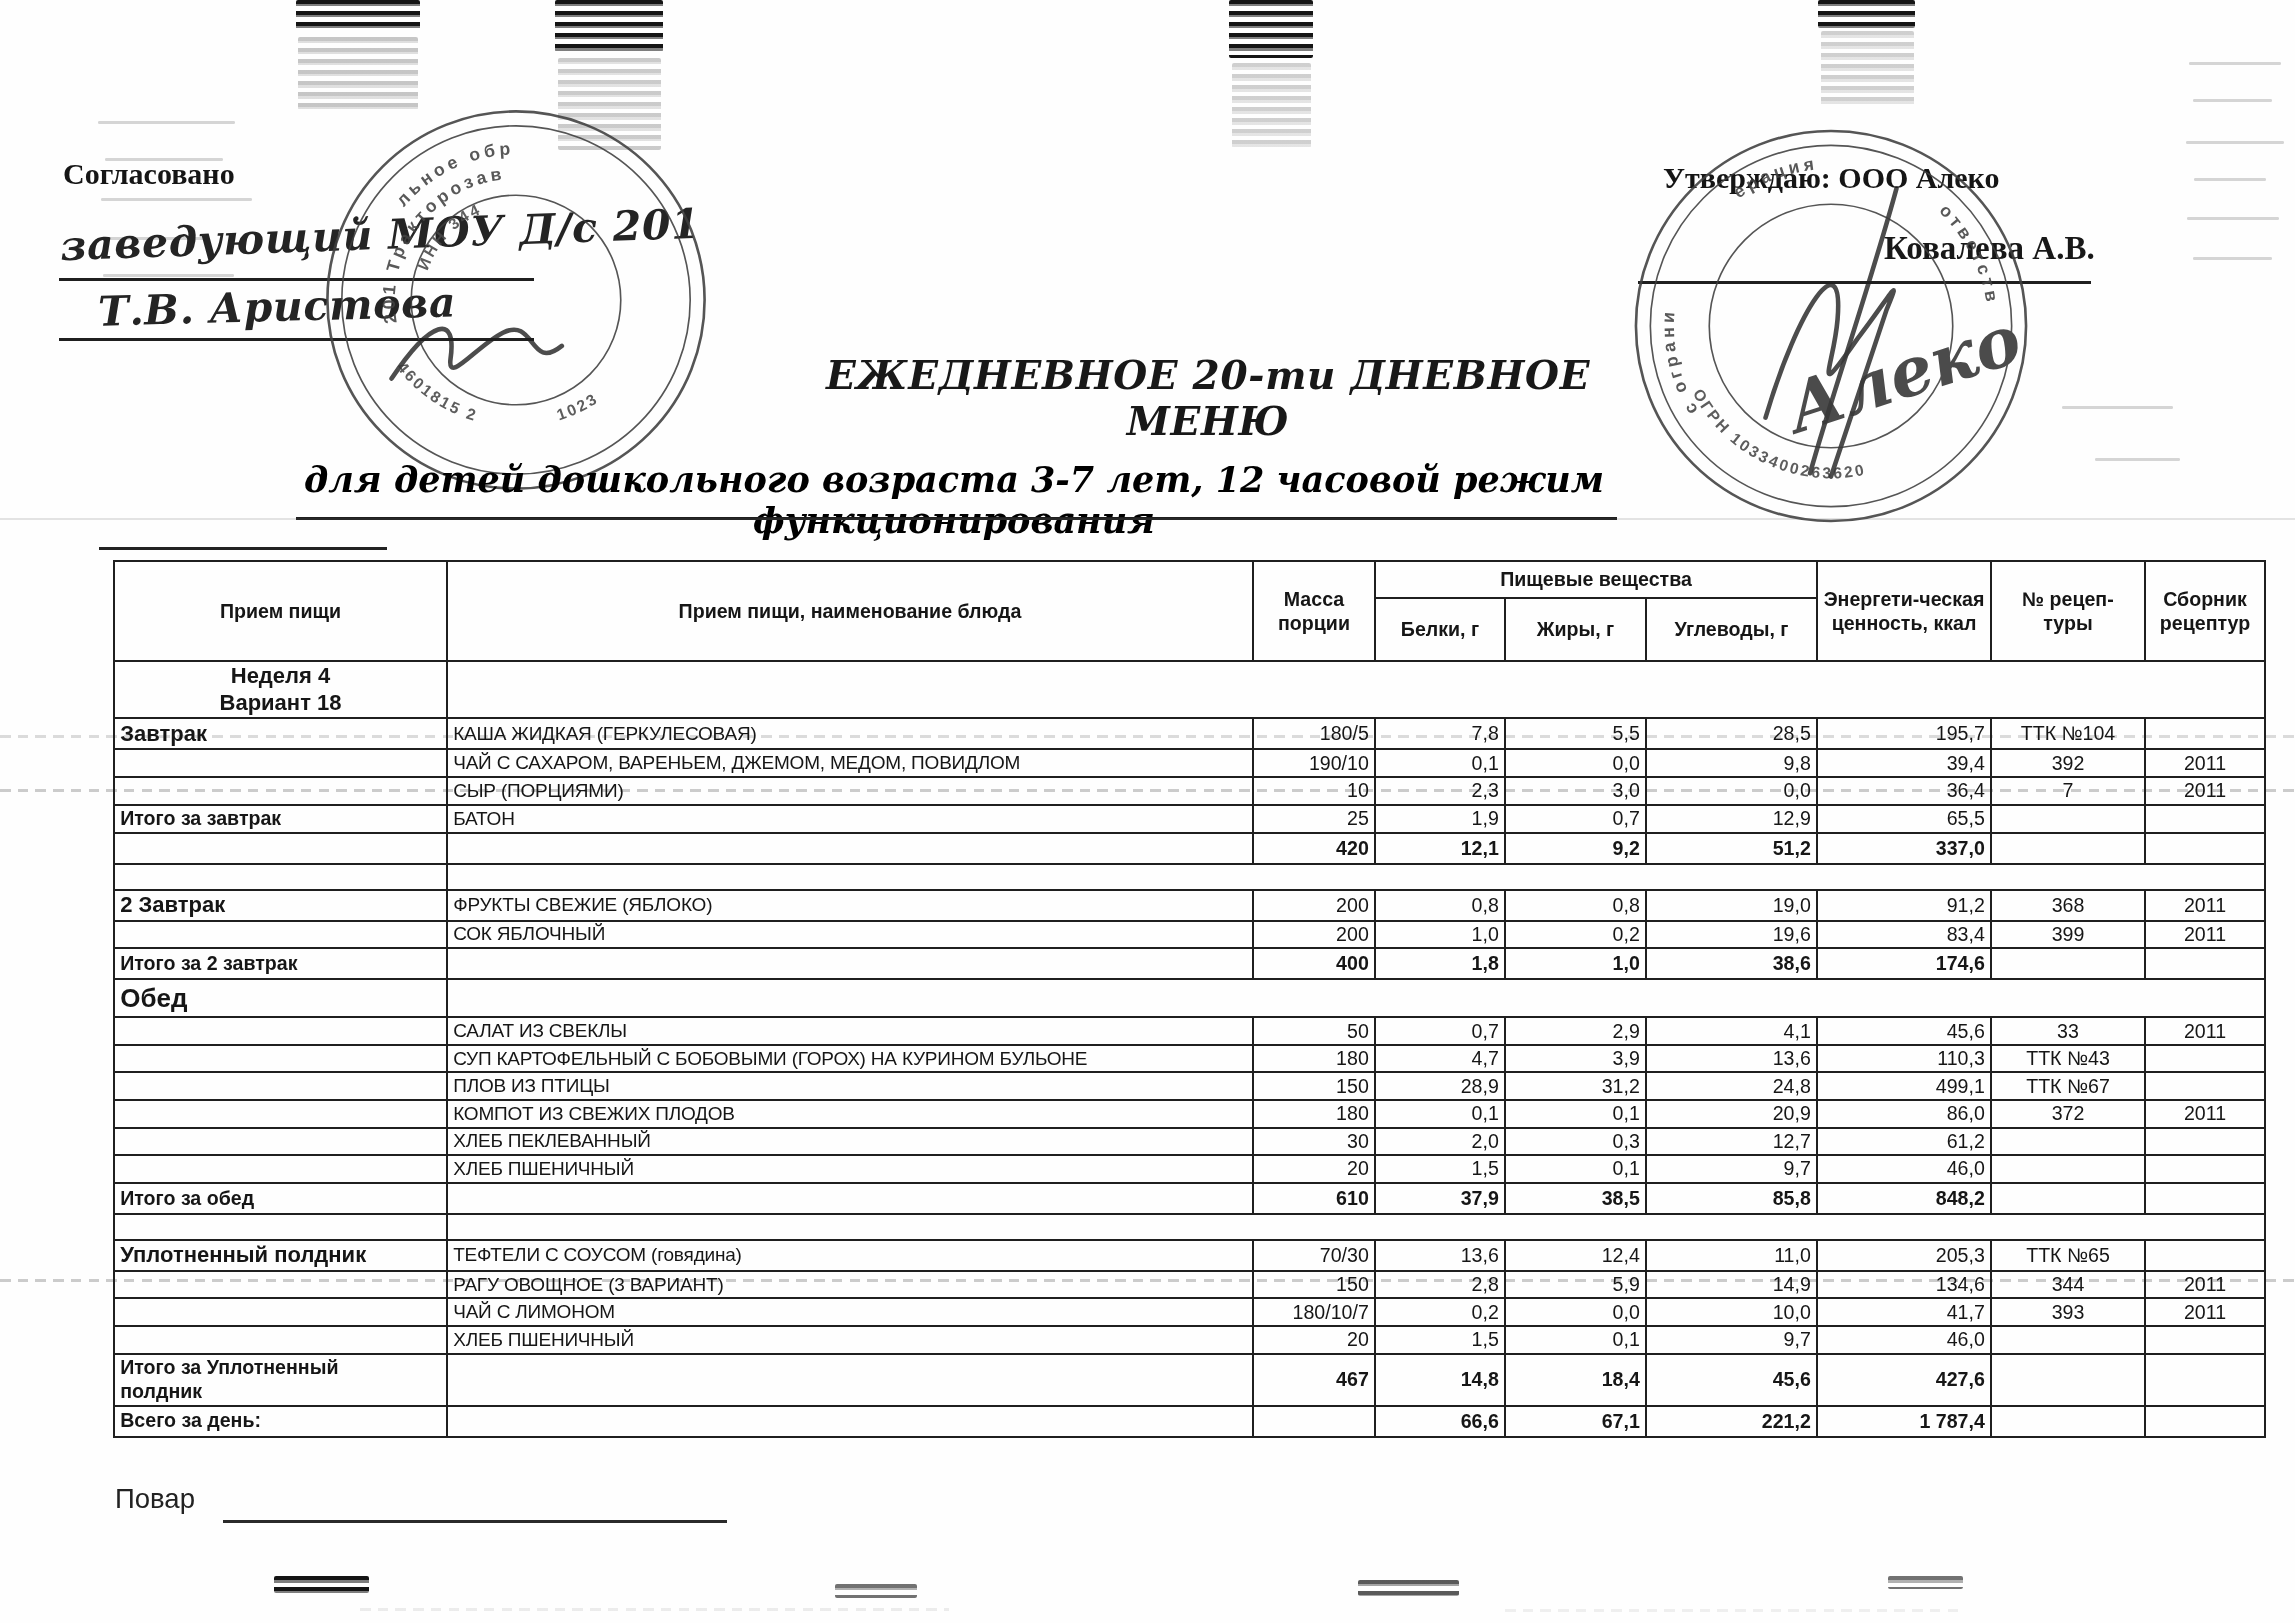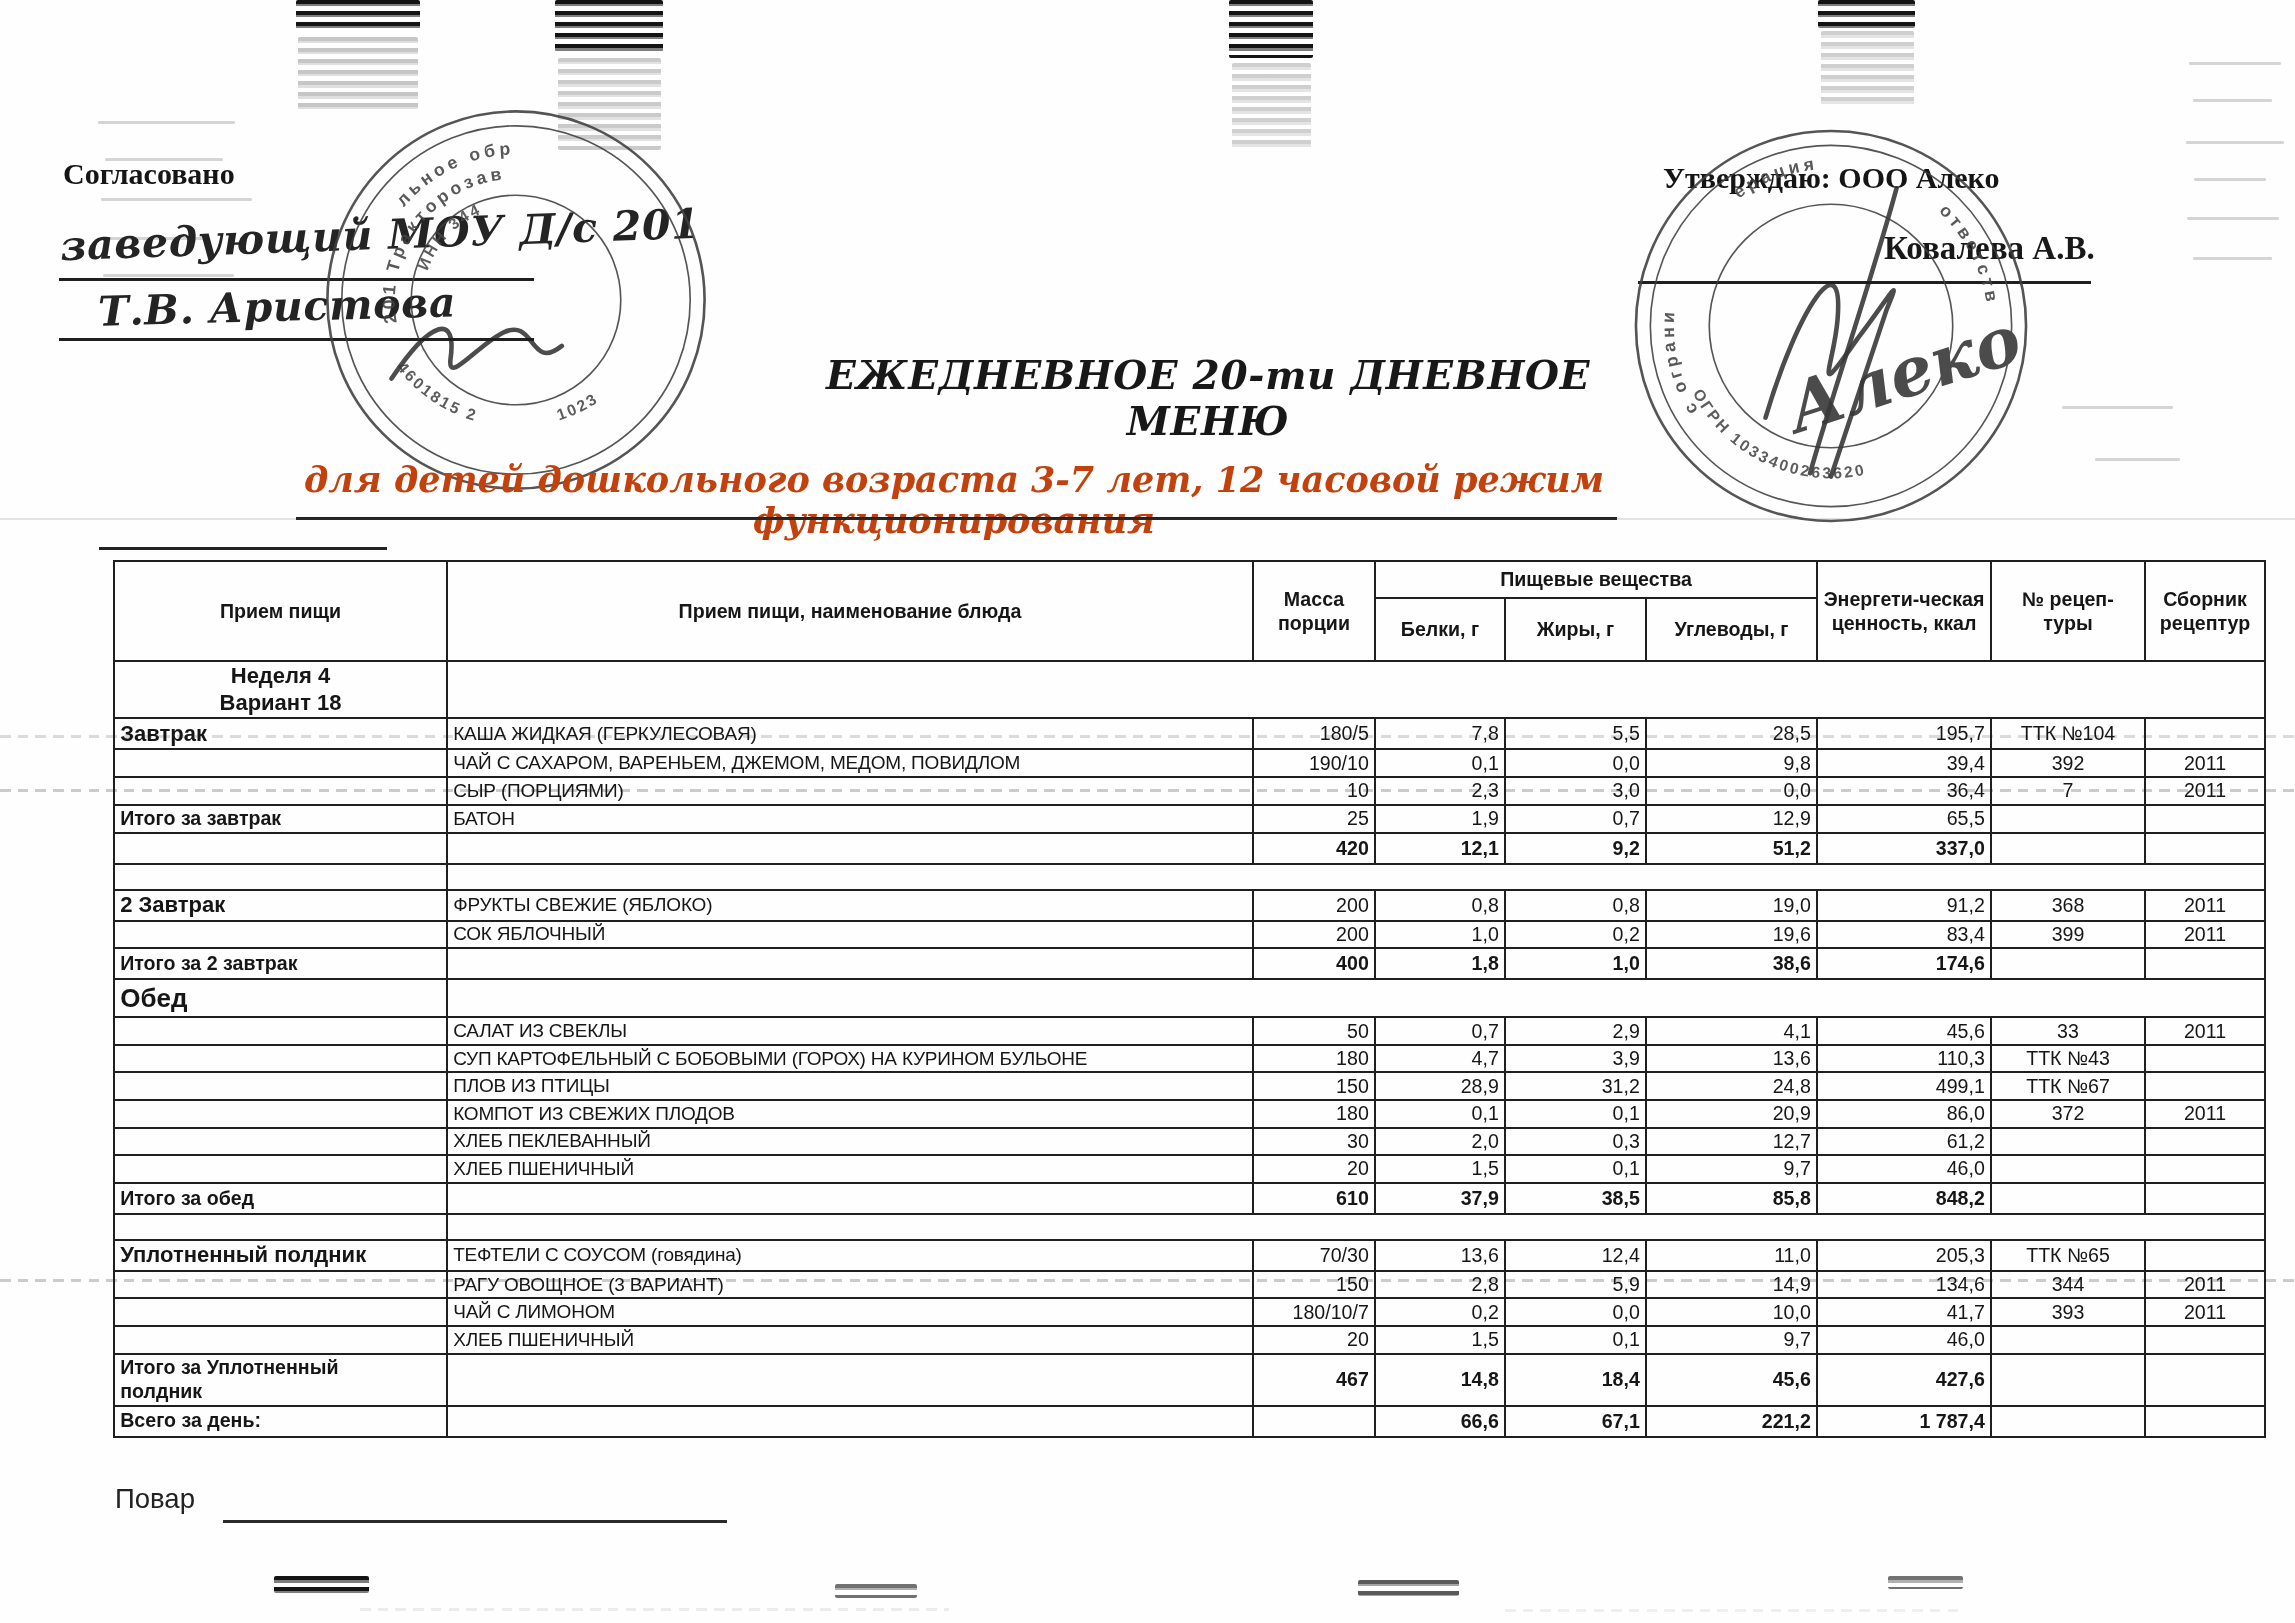--- a/index.html
+++ b/index.html
@@ -33,21 +33,21 @@
   .stamp-arc-sm{font:700 24px "Liberation Sans",sans-serif;fill:#474747;letter-spacing:4px;}
   .stamp-center-text{font:italic 700 104px "DejaVu Serif",serif;fill:#333;}
   .sig-path{fill:none;stroke:#1d1d1d;stroke-width:7;stroke-linecap:round;opacity:.9;}
 
   
   .title-1{position:absolute;left:812px;top:352px;width:792px;text-align:center;
            font:italic 700 39px "DejaVu Serif",serif;letter-spacing:0.7px;color:#181818;}
   .title-2{position:absolute;left:812px;top:410px;width:655px;text-align:center;
            font:italic 700 36px "DejaVu Serif",serif;color:#181818;}
   .title-3{position:absolute;left:288px;top:459px;width:1332px;text-align:center;
-           font:italic 700 35px "DejaVu Serif",serif;color:#c2410c;}
+           font:italic 700 35px "DejaVu Serif",serif;color:#000000;}
   .u-t3{left:296px;top:517px;width:1321px;}
   .u-t3f{position:absolute;left:0;top:518px;width:2295px;height:2px;background:#555;opacity:.16;}
   .pre-table-line{position:absolute;left:99px;top:547px;width:288px;height:3.3px;background:#232323;}
 
   
   #menu-table{position:absolute;left:113px;top:560px;width:2152px;border-collapse:collapse;
               table-layout:fixed;font-size:19.6px;color:#161616;}
   #menu-table th,#menu-table td{border:2px solid #1f1f1f;padding:1.3px 5.2px;vertical-align:middle;overflow:hidden;}
   #menu-table td{border-top-width:2.6px;border-bottom-width:2.6px;}
   #menu-table th{font-weight:700;font-size:19.6px;text-align:center;white-space:pre-line;line-height:1.25;}

